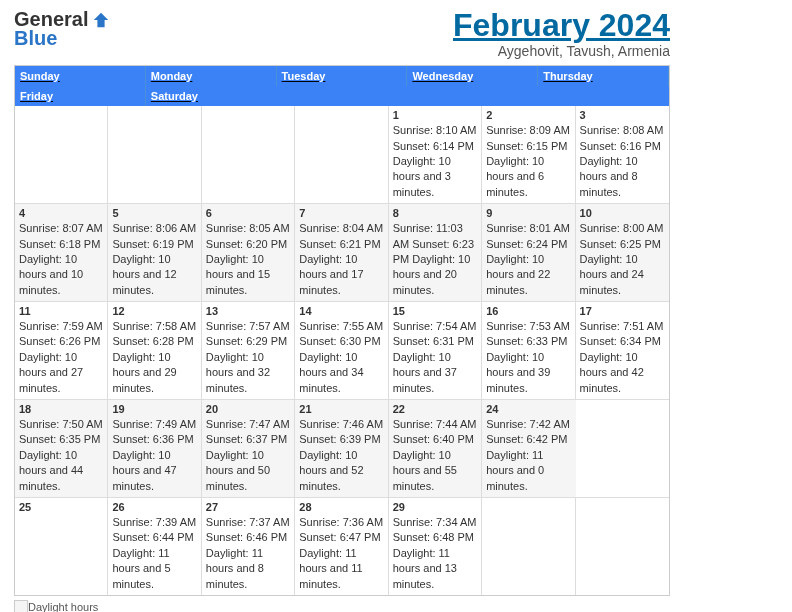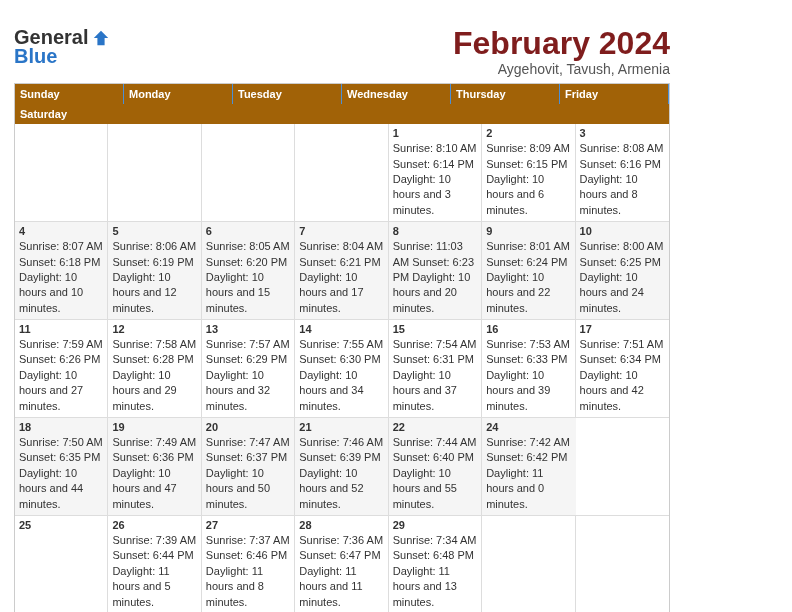--- a/index.html
+++ b/index.html
@@ -6,21 +6,21 @@
     body {
       font-family: Arial, sans-serif;
       background: #fff;
       width: 792px;
       height: 612px;
       overflow: hidden;
     }
     .page {
       width: 684px;
       height: 612px;
-      padding: 26px 14px;
+      padding: 8px 14px;
       display: flex;
       flex-direction: column;
     }
     .header {
       display: flex;
       justify-content: space-between;
       align-items: flex-start;
       margin-bottom: 6px;
     }
     .logo {
@@ -37,37 +37,39 @@
       width: 18px;
       height: 18px;
       margin-left: 2px;
     }
     .title-area {
       text-align: right;
     }
     .month-title {
       font-size: 32px;
       font-weight: bold;
-      color: #7f1d1d;
+      color: #0369a1;
       line-height: 1.1;
+      text-decoration: underline;
     }
     .subtitle {
       font-size: 14px;
       color: #555;
     }
     .calendar {
       flex: 1;
       display: flex;
       flex-direction: column;
       border: 1px solid #ccc;
     }
     .cal-header-row {
       display: grid;
-      grid-template-columns: repeat(6, 1fr);
-      background: #a16207;
+      grid-template-columns: repeat(5, 1fr);
+      background: #3b82f6;
+      text-decoration: underline;
     }
     .cal-header-cell {
       color: #fff;
       font-size: 11px;
       font-weight: bold;
       padding: 4px 5px;
       border-right: 1px solid #4a8fd7;
       text-align: left;
     }
     .cal-header-cell:last-child { border-right: none; }

